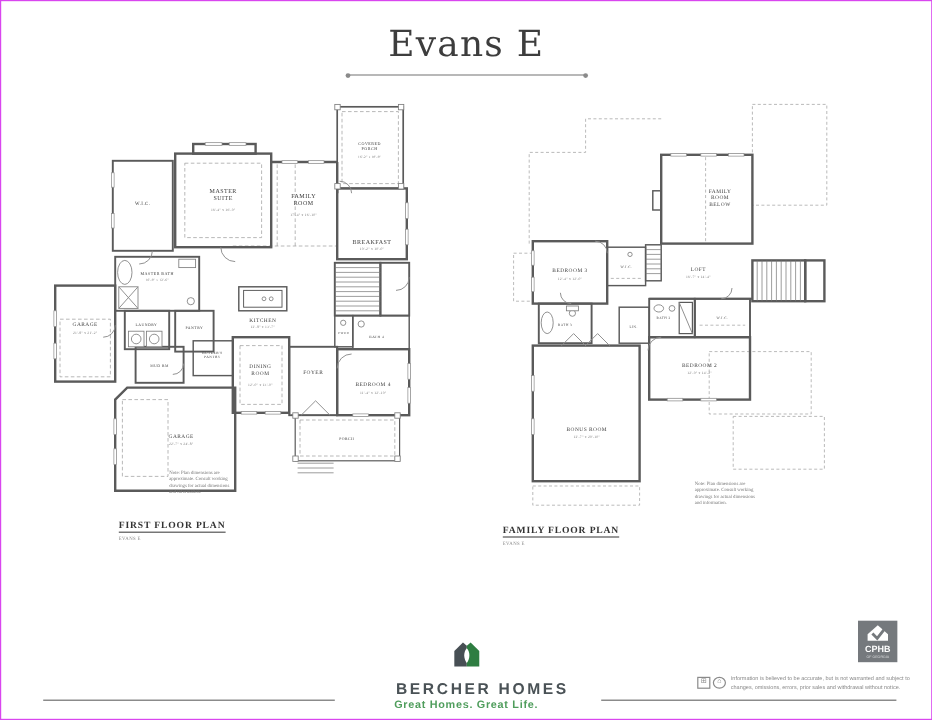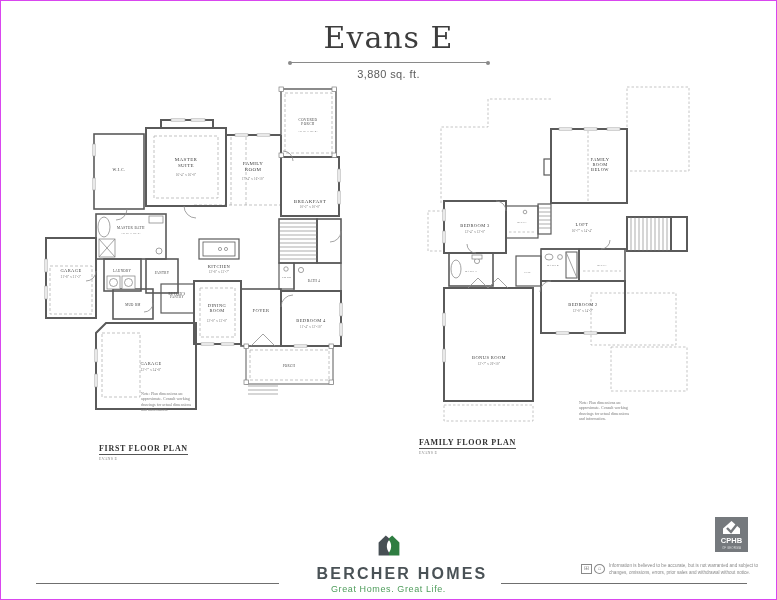--- a/index.html
+++ b/index.html
@@ -29,39 +29,38 @@
   .dims{font-family:"Liberation Serif",serif;fill:#6e6e6e;letter-spacing:0.2px;}
   .plan-caption{position:absolute;font-family:"Liberation Serif",serif;}
   .plan-caption .cap{font-size:8px;font-weight:bold;letter-spacing:0.7px;color:#333;
                      border-bottom:1px solid #555;padding-bottom:1px;display:inline-block;}
   .plan-caption .cap-sub{display:block;font-size:4px;color:#8a8a8a;margin-top:1px;letter-spacing:0.3px;}
   .plan-note{position:absolute;font-family:"Liberation Serif",serif;font-size:4px;
              line-height:1.35;color:#7a7a7a;width:52px;}
   
   .foot-line{position:absolute;height:1px;background:#6f6f6f;}
   .brand{position:absolute;left:0;right:0;top:530px;text-align:center;}
-  .brand .name{font-size:16px;font-weight:bold;letter-spacing:2.2px;color:#4a5256;margin-top:2px;margin-left:27px;}
-  .brand .tagline{font-size:9px;color:#4f9d5c;letter-spacing:0.6px;margin-top:1px;}
+  .brand .name{font-size:13px;font-weight:bold;letter-spacing:2.2px;color:#4a5256;margin-top:2px;margin-left:27px;}
+  .brand .tagline{font-size:9px;color:#4f9d5c;letter-spacing:0.6px;margin-top:1px;font-weight:bold;}
   .legal{position:absolute;left:580px;top:562px;display:flex;align-items:flex-start;}
   .legal-icons{display:flex;gap:2px;margin-right:4px;margin-top:1px;}
   .licon{width:9px;height:8px;border:0.8px solid #8a8a8a;color:#8a8a8a;font-size:6px;
          line-height:7px;text-align:center;}
   .licon.oval{border-radius:50%;}
   .legal-text{width:158px;font-size:4.6px;line-height:1.45;color:#8a8a8a;text-align:left;}
   .cphb{position:absolute;left:714px;top:516px;}
 </style>
 <title>Evans E</title></head>
 <body>
 
 <div class="sheet">
 
   <div class="hdr">
     <div class="title">Evans E</div>
     <div class="divider"></div>
-    <div class="sqft">3,880 sq. ft.</div>
   </div>
 
   <svg class="plan" style="left:38px;top:80px;" width="312" height="348" viewBox="0 0 312 348">
 
     <g>
       <path class="dash" d="M192 56V124M207 56V124M155 124H242M245 135H300"></path>
       <rect class="dash" x="115" y="55" width="64" height="62"></rect>
       <rect class="dash" x="161" y="207" width="35" height="49"></rect>
       <rect class="dash" x="11" y="185" width="42" height="48"></rect>
       <rect class="dash" x="63" y="252" width="38" height="64"></rect>
@@ -176,21 +175,21 @@
       <text class="rl" x="247.5" y="197" font-size="2.6" text-anchor="middle">PWDR</text>
       <text class="rl" x="275" y="201" font-size="3" text-anchor="middle">BATH 4</text>
       <text class="rl" x="272" y="241" font-size="4.5" text-anchor="middle">BEDROOM 4</text>
       <text class="dims" x="272" y="247" font-size="3" text-anchor="middle">11'-4" x 12'-10"</text>
       <text class="rl" x="112" y="284" font-size="4.5" text-anchor="middle">GARAGE</text>
       <text class="dims" x="112" y="290" font-size="3" text-anchor="middle">22'-7" x 24'-8"</text>
       <text class="rl" x="250" y="286" font-size="3.2" text-anchor="middle">PORCH</text>
     </g>
   </svg>
   <div class="plan-note" style="left:140px;top:390px;">Note: Plan dimensions are approximate. Consult working drawings for actual dimensions and information.</div>
-  <div class="plan-caption" style="left:98px;top:436px;">
+  <div class="plan-caption" style="left:98px;top:426px;">
     <span class="cap">FIRST FLOOR PLAN</span>
     <span class="cap-sub">EVANS E</span>
   </div>
 
   <svg class="plan" style="left:415px;top:80px;" width="280" height="348" viewBox="0 0 280 348">
 
     <g>
       <path class="ghost" d="M135 18H72V46H25V122"></path>
       <rect class="ghost" x="211" y="6" width="62" height="84"></rect>
       <rect class="ghost" x="12" y="130" width="16" height="40"></rect>

